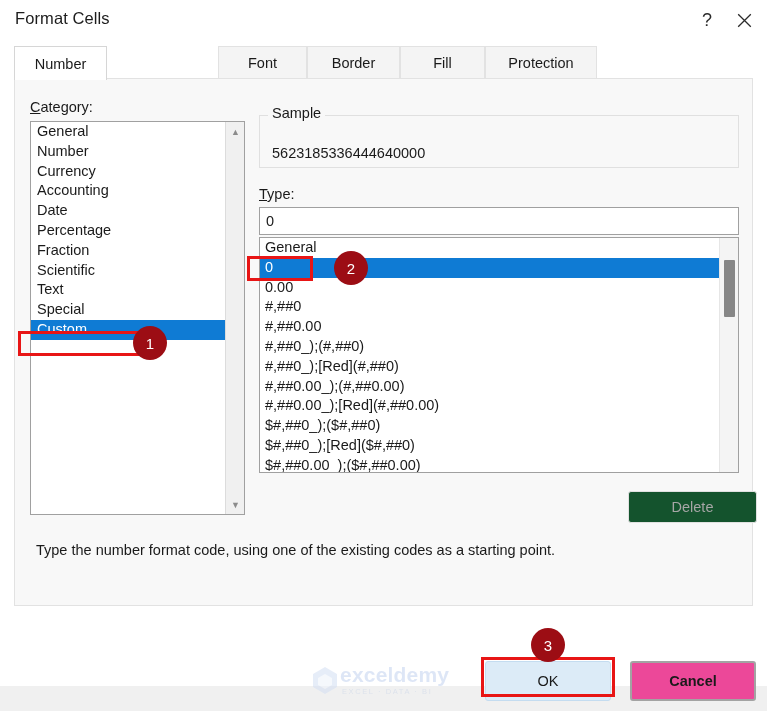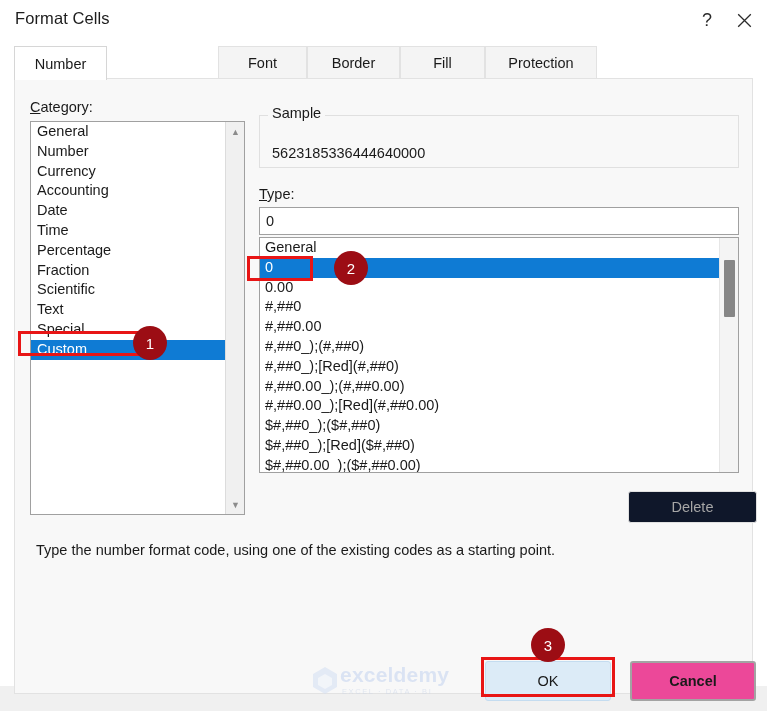--- a/index.html
+++ b/index.html
@@ -84,21 +84,21 @@
     border-color: #d6d6d6;
     z-index: 3;
     height: 34px;
   }
 
   
   #panel {
     position: absolute;
     left: 14px; top: 78px;
     width: 739px;
-    height: 616px;
+    height: 528px;
     box-sizing: border-box;
     background: #f8f8f8;
     border: 1px solid #e2e2e2;
   }
 
   .field-label {
     position: absolute;
     font-size: 14.5px;
     color: #1a1a1a;
   }
@@ -243,21 +243,21 @@
     cursor: default;
   }
 
   
   #delete-button {
     position: absolute;
     left: 613px; top: 412px;
     width: 129px;
     height: 32px;
     box-sizing: border-box;
-    background: #0f172a;
+    background: #14532d;
     border: 1px solid #e1e1e1;
     border-radius: 3px;
     font-family: "Liberation Sans", sans-serif;
     font-size: 14.5px;
     color: #a6a6a6;
     cursor: default;
   }
 
   
   #hint-text {
@@ -394,21 +394,20 @@
 
     <div class="field-label" id="category-label"><span class="acc">C</span><span>ategory:</span></div>
 
     <div id="category-listbox">
       <div id="category-items">
           <div class="cat-item">General</div>
           <div class="cat-item">Number</div>
           <div class="cat-item">Currency</div>
           <div class="cat-item">Accounting</div>
           <div class="cat-item">Date</div>
-          <div class="cat-item">Time</div>
           <div class="cat-item">Percentage</div>
           <div class="cat-item">Fraction</div>
           <div class="cat-item">Scientific</div>
           <div class="cat-item">Text</div>
           <div class="cat-item">Special</div>
           <div class="cat-item selected">Custom</div>
         </div>
       <div id="category-scrollbar">
         <div class="sb-arrow up">▲</div>
         <div class="sb-arrow down">▼</div>

